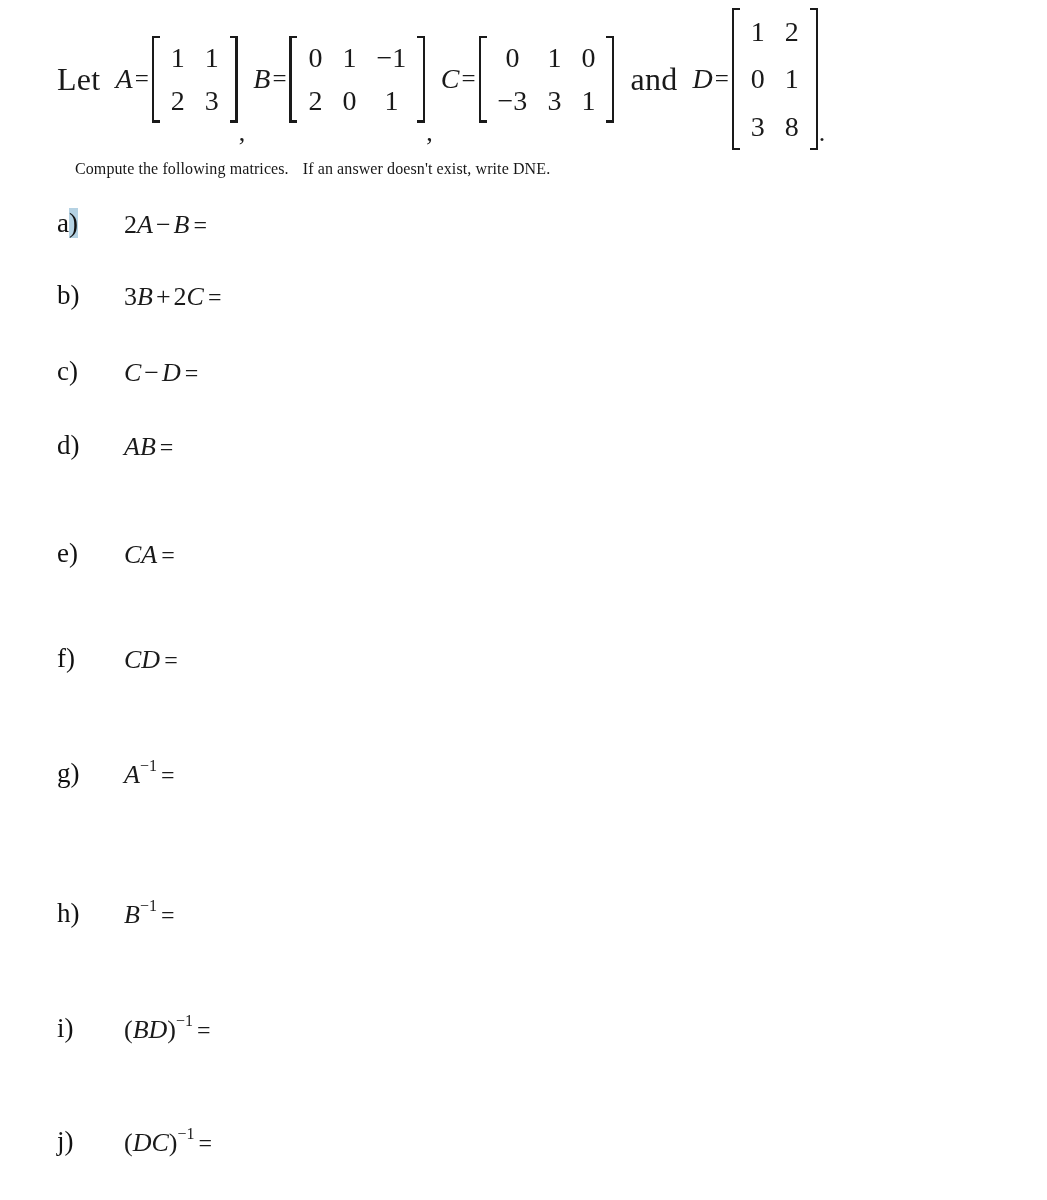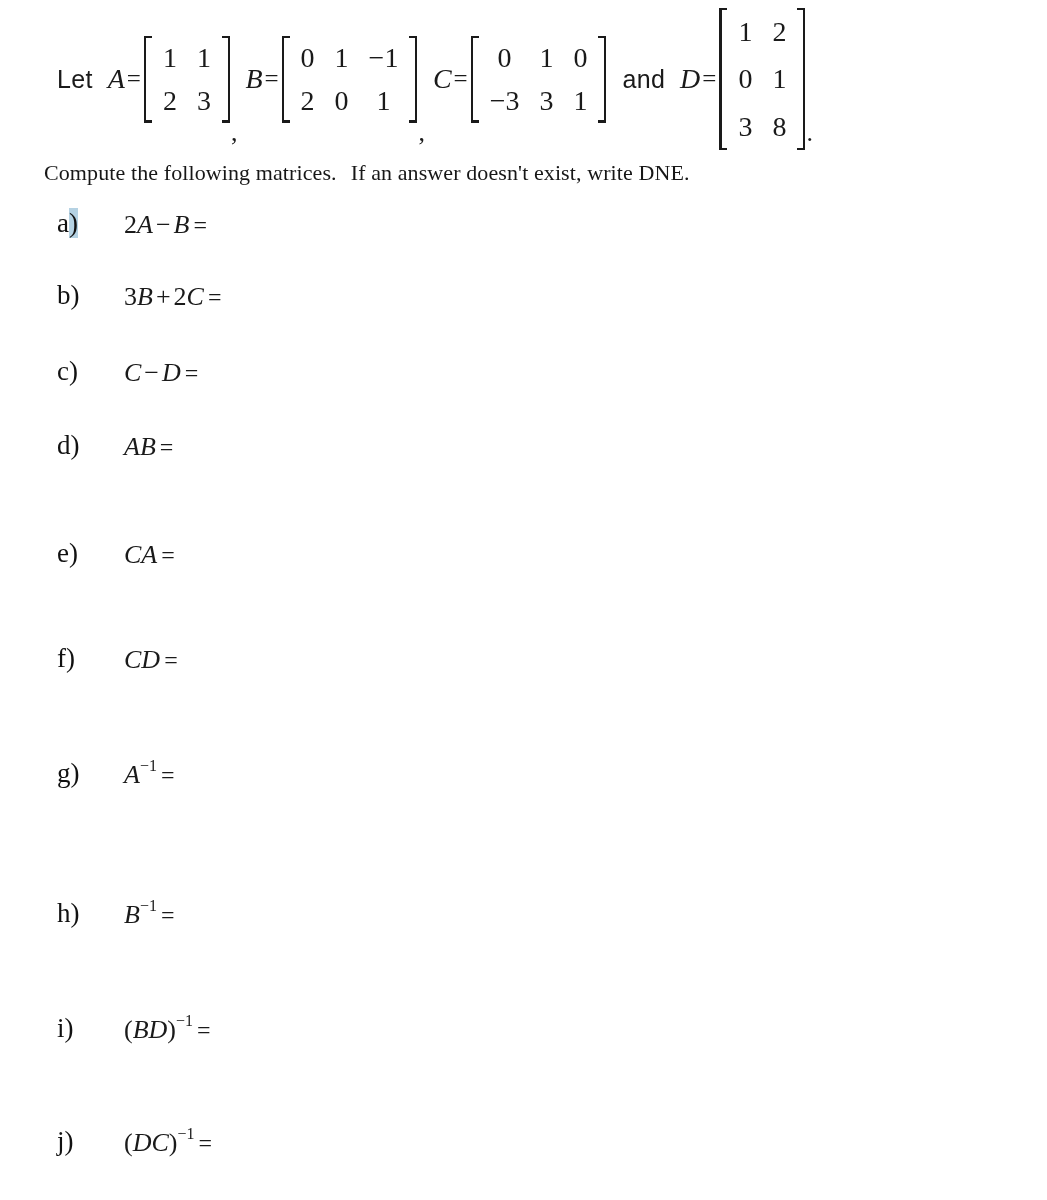--- a/index.html
+++ b/index.html
@@ -27,23 +27,23 @@
   .defn-line {
     position: absolute;
     left: 57px;
     top: 8px;
     display: flex;
     align-items: center;
     white-space: nowrap;
     font-size: 25px;
   }
   .word {
-    font-family: Liberation Sans, sans-serif;
+    font-family: Liberation Serif, serif;
     font-style: normal;
-    font-size: 25px;
+    font-size: 32px;
     letter-spacing: .3px;
   }
   .mvar {
     font-family: "Liberation Serif", "DejaVu Serif", serif;
     font-style: italic;
     font-size: 28px;
   }
   .eq {
     font-family: "Liberation Serif", "DejaVu Serif", serif;
     font-size: 25px;
@@ -113,23 +113,23 @@
     font-family: "Liberation Serif", "DejaVu Serif", serif;
     line-height: 1.48;
     white-space: nowrap;
   }
   .m2 .mcell { padding: 1px 10px; }
   .m3 .mcell { padding: 3px 10px; }
 
   
   .instruction {
     position: absolute;
-    left: 44px;
+    left: 75px;
     top: 160px;
-    font-size: 22px;
+    font-size: 16px;
     font-family: "Liberation Serif", "DejaVu Serif", serif;
     letter-spacing: .1px;
     white-space: nowrap;
     color: #171717;
   }
   .instruction .sp2 { display:inline-block; width: 7px; }
 
   
   .problem {
     position: absolute;

